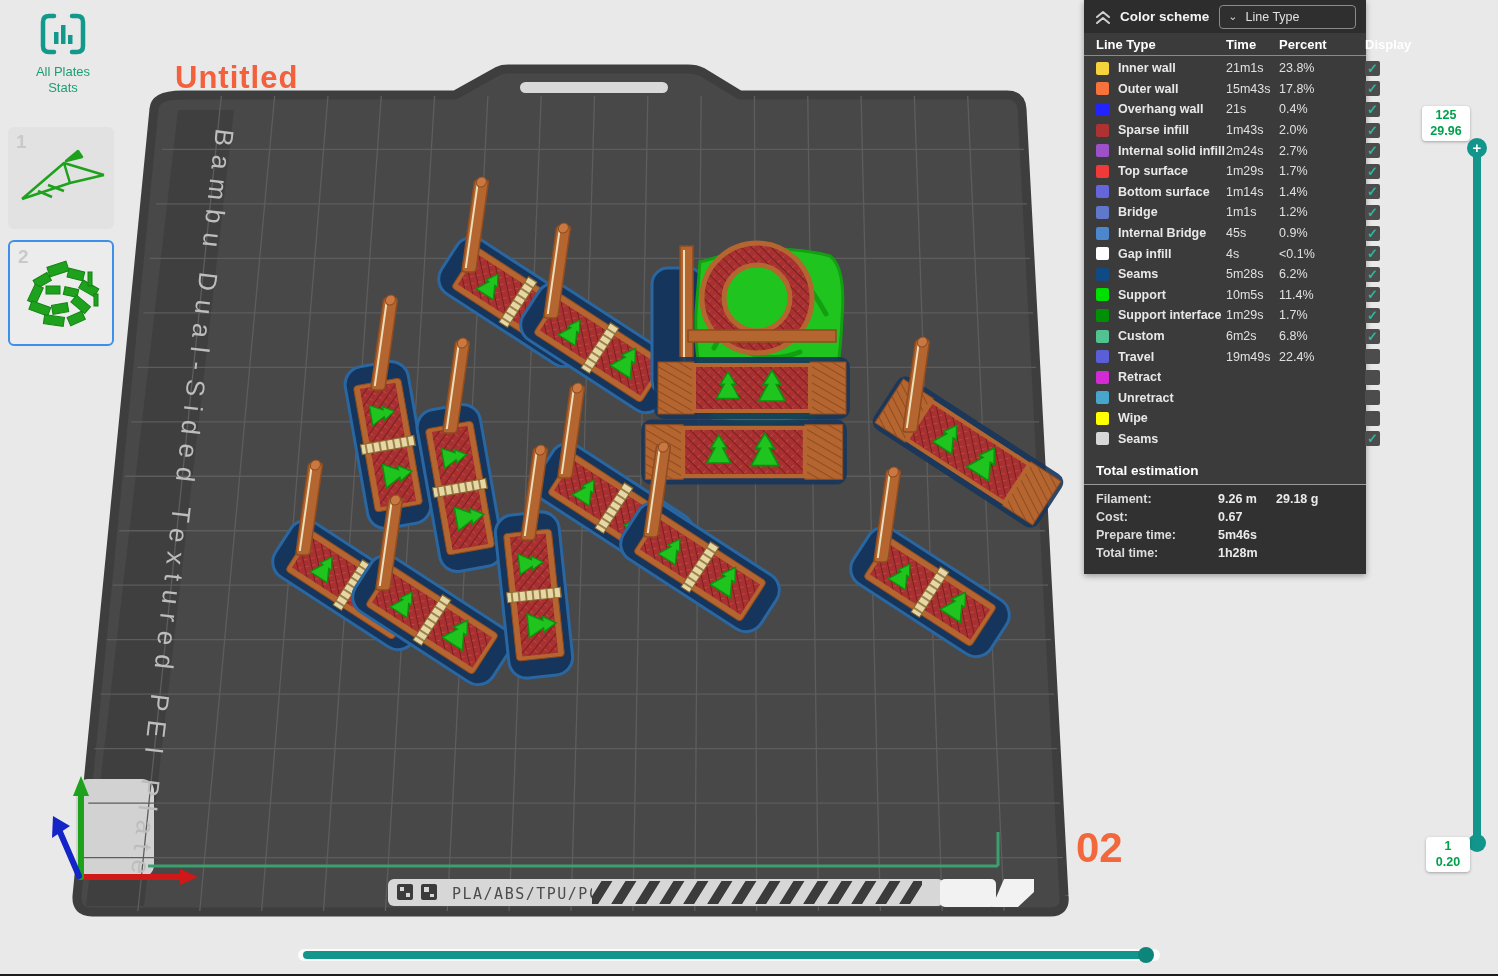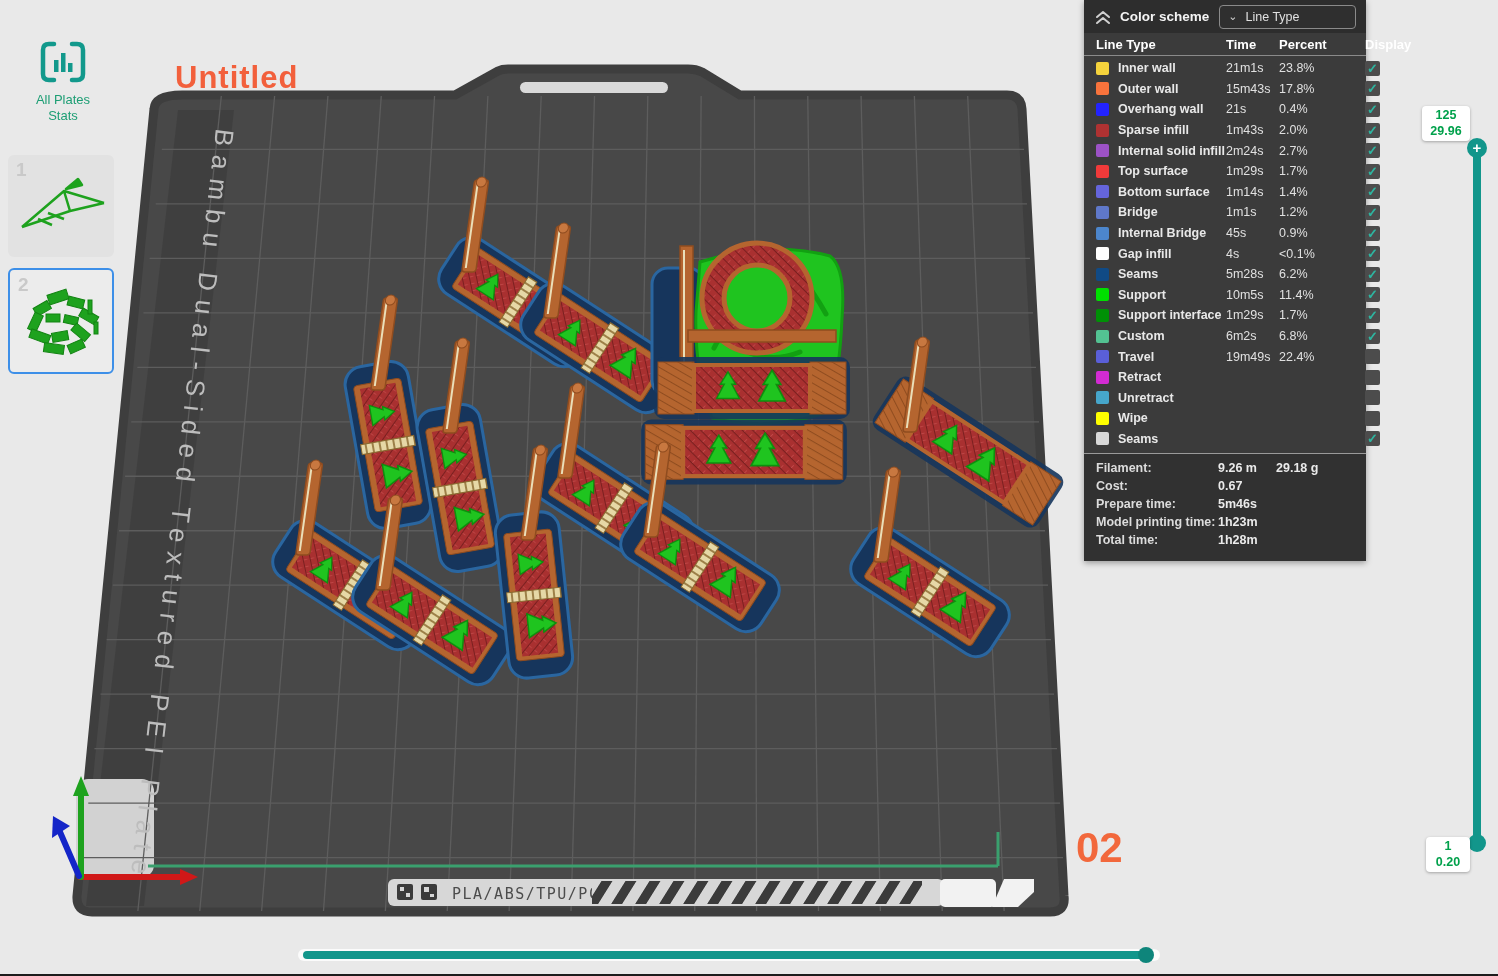--- a/index.html
+++ b/index.html
@@ -1,20 +1,20 @@
 <!DOCTYPE html>
 <html><head>
 <meta charset="utf-8">
 <style>
   html,body{margin:0;padding:0;background:#d8d8d8;}
   #app{position:relative;width:1498px;height:976px;background:#e9e9e9;overflow:hidden;
        font-family:"Liberation Sans",sans-serif;border-bottom:2px solid #1c1c1c;box-sizing:border-box;}
 
   
-  #plate-list{position:absolute;left:0;top:0;width:126px;z-index:30;margin-top:28px;}
+  #plate-list{position:absolute;left:0;top:0;width:126px;z-index:30;}
   #all-plates{width:110px;margin:12px auto 0;text-align:center;cursor:pointer;}
   #all-plates .ap-label{color:#1d9e74;font-size:13px;line-height:1.25;margin-top:4px;}
   .thumb{position:absolute;left:8px;width:106px;height:102px;background:#e2e2e2;border-radius:6px;box-sizing:border-box;}
   #thumb-1{top:127px;}
   #thumb-2{top:240px;height:106px;background:#ececec;border:2px solid #3d8fe8;}
   .thumb .pnum{position:absolute;left:8px;top:4px;color:#c9c9c9;font-size:19px;font-weight:bold;}
 
   
   #project-title{position:absolute;left:175px;top:60px;color:#f2603c;font-size:31px;font-weight:bold;letter-spacing:1px;z-index:20;}
   #plate-number{position:absolute;left:1076px;top:824px;color:#f2683c;font-size:42px;font-weight:bold;z-index:20;}
@@ -425,43 +425,39 @@
           <span class="cb"></span>
         </div>
         <div class="lt-row">
           <span class="sw" style="background: rgb(216, 216, 216);"></span>
           <span class="lbl">Seams</span>
           <span class="tm"></span>
           <span class="pc"></span>
           <span class="cb on">✓</span>
         </div>
       </div>
+    <div id="est-title">Total estimation</div>
     <div id="est-block">
       <div id="est-rows">
           <div class="est-row">
             <span>Filament:</span>
             <span class="ev">9.26 m</span>
             <span class="ev">29.18 g</span>
           </div>
           <div class="est-row">
             <span>Cost:</span>
             <span class="ev">0.67</span>
             <span class="ev"></span>
           </div>
           <div class="est-row">
             <span>Prepare time:</span>
             <span class="ev">5m46s</span>
             <span class="ev"></span>
           </div>
           <div class="est-row">
-            <span>Model printing time:</span>
-            <span class="ev">1h23m</span>
-            <span class="ev"></span>
-          </div>
-          <div class="est-row">
             <span>Total time:</span>
             <span class="ev">1h28m</span>
             <span class="ev"></span>
           </div>
         </div>
     </div>
   </div>
 
   <div id="v-slider"></div>
   <div id="v-handle-top">+</div>

